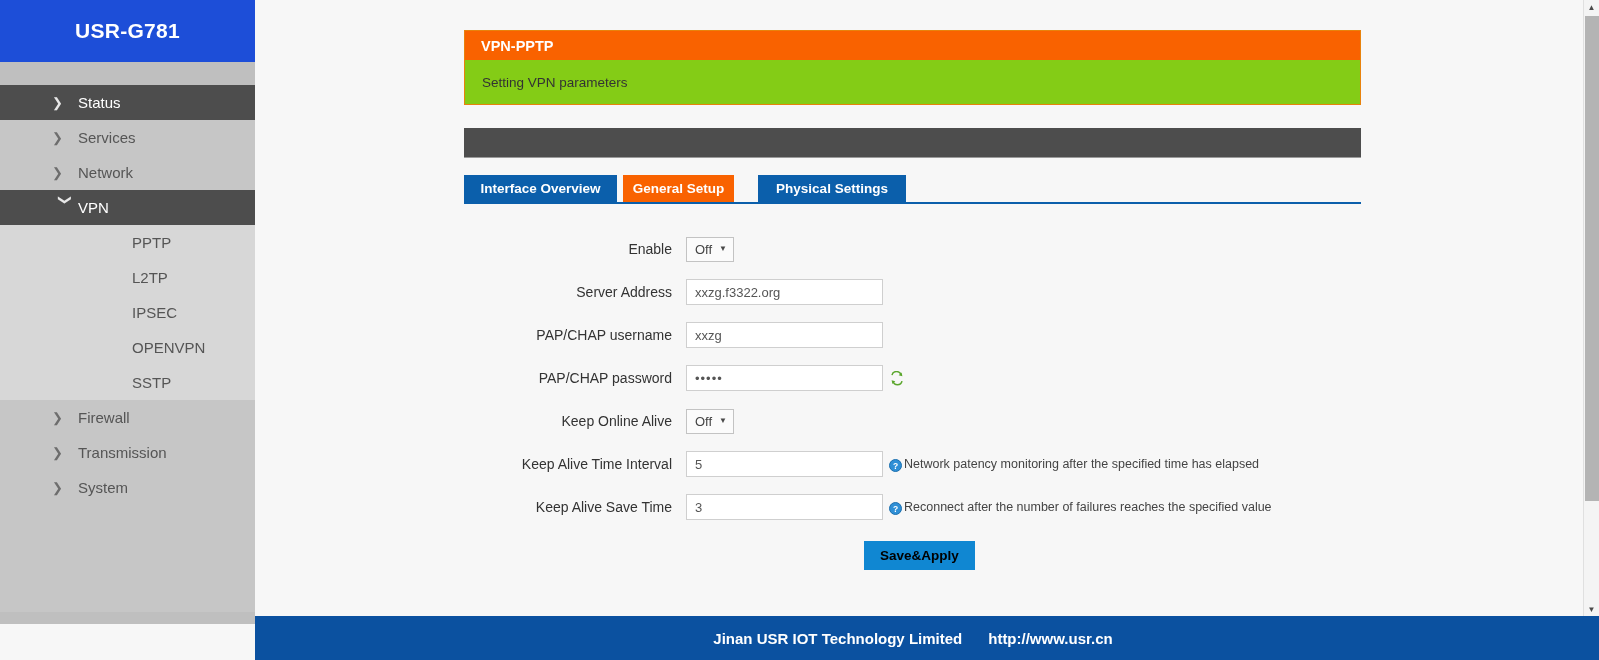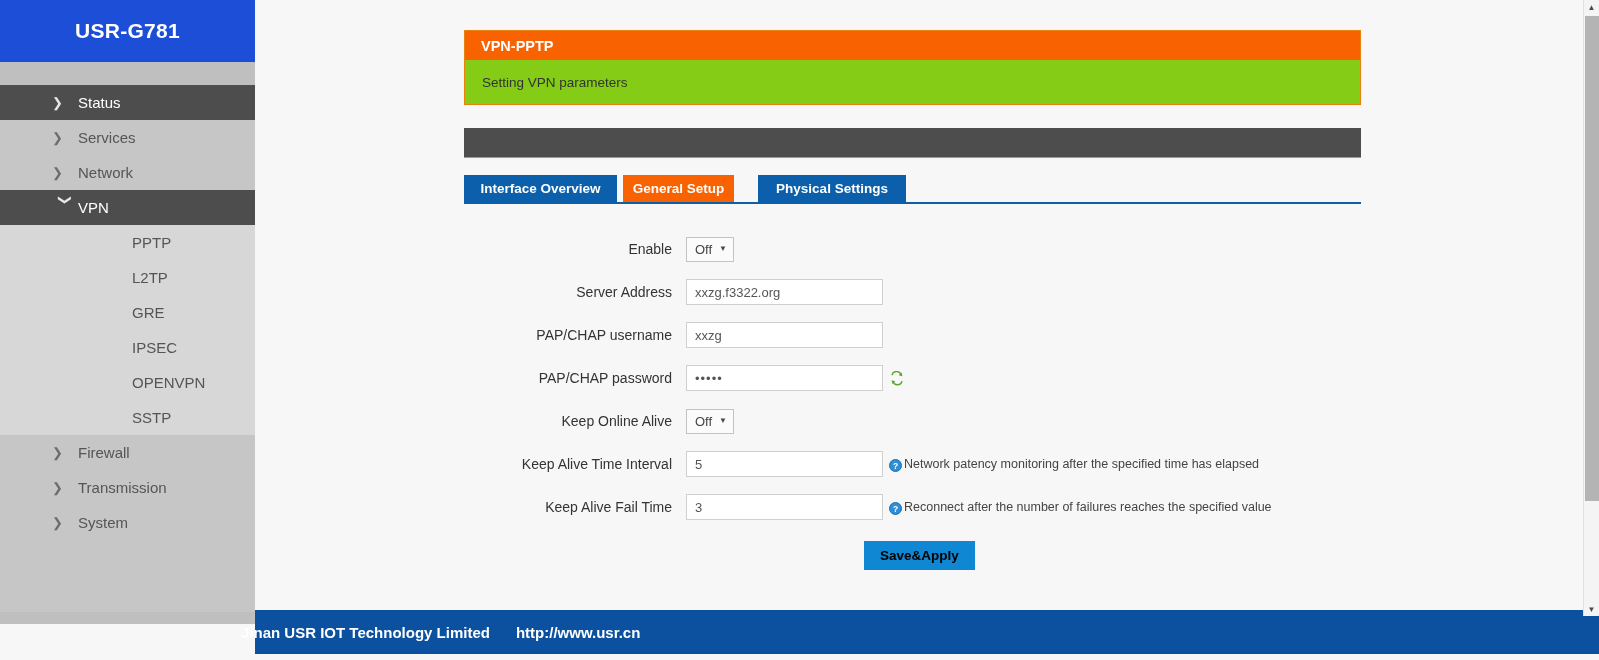--- a/index.html
+++ b/index.html
@@ -278,25 +278,26 @@
     font-weight: bold;
     padding: 7px 16px;
     cursor: pointer;
   }
 
   
   .footer {
     position: absolute;
     left: 0;
     right: 0;
-    bottom: 6px;
+    bottom: 0;
     height: 44px;
     background: #0b51a0;
     display: flex;
     align-items: center;
+    justify-content: center;
   }
   .footer-inner {
     display: flex;
     align-items: center;
     gap: 26px;
     transform: translateX(-14px);
   }
   .footer-text {
     color: #ffffff;
     font-size: 15px;
@@ -378,23 +379,20 @@
         <span class="chev" style="display: inline-block; transform: rotate(90deg);">❯</span>
         <span class="nav-label">VPN</span>
       </div>
 
       <div class="subnav">
         <div class="sub-item">
           <span>PPTP</span>
         </div>
         <div class="sub-item">
           <span>L2TP</span>
-        </div>
-        <div class="sub-item">
-          <span>GRE</span>
         </div>
         <div class="sub-item">
           <span>IPSEC</span>
         </div>
         <div class="sub-item">
           <span>OPENVPN</span>
         </div>
         <div class="sub-item">
           <span>SSTP</span>
         </div>
@@ -495,21 +493,21 @@
               <svg width="13" height="13" viewBox="0 0 13 13">
                 <circle cx="6.5" cy="6.5" r="6" fill="#2f8fd6" stroke="#1b6fae" stroke-width="1"></circle>
                 <text x="6.5" y="9.6" font-family="Liberation Sans, sans-serif" font-size="8.5" font-weight="bold" fill="#ffffff" text-anchor="middle">?</text>
               </svg>
             </span>
             <span class="help-text">Network patency monitoring after the specified time has elapsed</span>
           </span>
         </div>
 
         <div class="row">
-          <div class="row-label">Keep Alive Fail Time</div>
+          <div class="row-label">Keep Alive Save Time</div>
           <input class="text-input" type="text" value="3" style="">
           <span class="help">
             <span class="help-icon">
               <svg width="13" height="13" viewBox="0 0 13 13">
                 <circle cx="6.5" cy="6.5" r="6" fill="#2f8fd6" stroke="#1b6fae" stroke-width="1"></circle>
                 <text x="6.5" y="9.6" font-family="Liberation Sans, sans-serif" font-size="8.5" font-weight="bold" fill="#ffffff" text-anchor="middle">?</text>
               </svg>
             </span>
             <span class="help-text">Reconnect after the number of failures reaches the specified value</span>
           </span>

